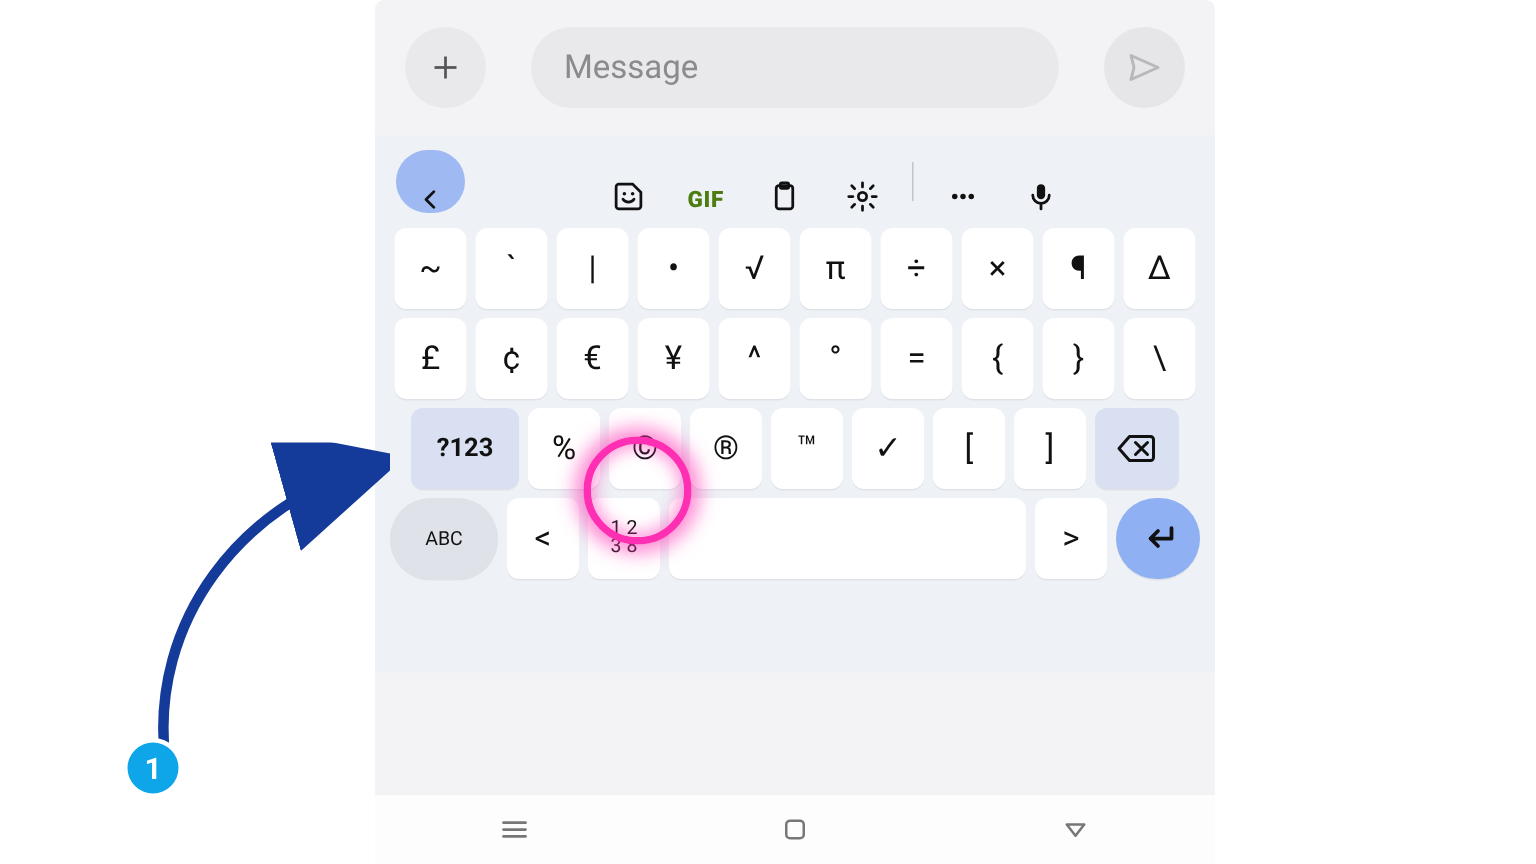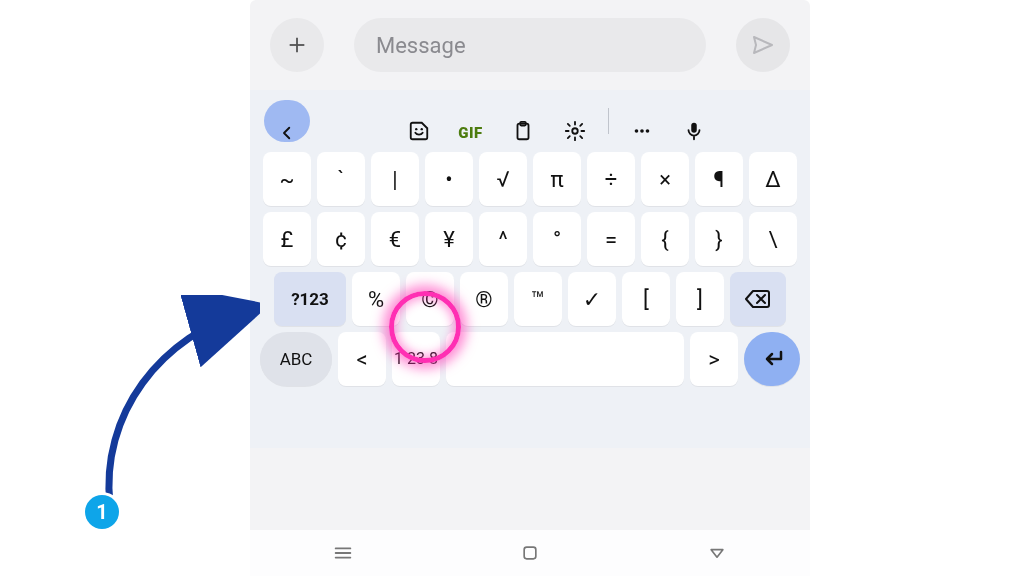--- a/index.html
+++ b/index.html
@@ -15,24 +15,24 @@
   .tbtn{width:46px;height:42px;display:flex;align-items:flex-end;justify-content:center;border-radius:22px;color:#4d7c0f}
   .tbtn.back{background:#9fb9f2}
   .tdiv{width:1px;height:26px;background:#c0c4cc;margin:0 4px}
   .tspacer{flex:1}
   .gif{font-weight:900;font-size:15px;letter-spacing:0.5px}
   .row{display:flex;gap:6px;margin:6px 0;justify-content:center}
   .key{height:54px;border-radius:8px;background:#fff;display:flex;align-items:center;justify-content:center;font-size:22px;color:#111;box-shadow:0 1px 0 rgba(0,0,0,.06)}
   .key.w1{width:48px}
   .key.more{width:72px;background:#d9e0f2;font-size:17px;font-weight:700}
   .key.bksp{width:56px;background:#d9e0f2}
-  .key.abc{width:72px;background:#dfe2e9;border-radius:30px;font-size:17px}
+  .key.abc{width:72px;background:#dfe2e9;border-radius:30px;font-size:13px}
   .key.enter{width:56px;background:#8fb0f2;border-radius:30px}
   .key.space{flex:1;background:#fff}
-  .key.num1234{width:48px;background:#fff;font-size:16px;line-height:12px;}
+  .key.num1234{width:48px;background:#fff;font-size:13px;line-height:12px;flex-direction:column}
   
   .navbar{position:absolute;left:0;bottom:0;width:100%;height:46px;background:#fdfdfe;display:flex;align-items:center;justify-content:space-around}
   .navbtn{width:28px;height:28px;display:flex;align-items:center;justify-content:center}
   
   .ring{position:absolute;width:72px;height:72px;border-radius:50%;pointer-events:none;box-sizing:border-box;border:5px solid #ff2fb3;box-shadow:0 0 12px 6px rgba(255,47,179,.55), inset 0 0 10px 3px rgba(255,47,179,.45)}
   
   .arrow{position:absolute;left:90px;top:295px;width:170px;height:230px;pointer-events:none}
   .badge{position:absolute;left:85px;top:495px;width:34px;height:34px;border-radius:50%;background:#0ea5e9;color:#fff;display:flex;align-items:center;justify-content:center;font-weight:700;font-size:20px;box-shadow:0 0 0 3px #fff}
   svg{display:block}
 </style>

